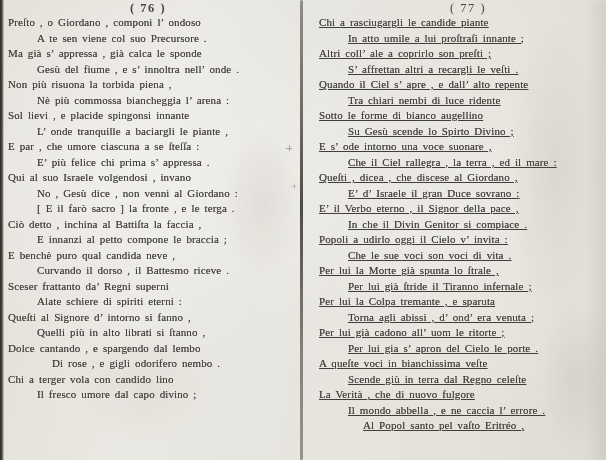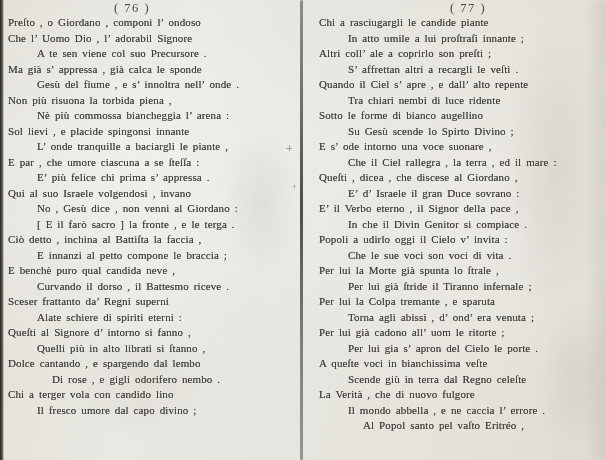--- a/index.html
+++ b/index.html
@@ -48,34 +48,34 @@
   .page-left  { left: 0;     width: 300px; }
   .page-right { left: 303px; width: 303px; }
   .page-number {
     position: absolute;
     top: 1px;
     font-size: 12.5px;
     letter-spacing: 1.5px;
     color: #4a4843;
     white-space: nowrap;
   }
-  .page-left  .page-number { left: 114px; }
+  .page-left  .page-number { left: 130px; font-weight: bold; }
   .page-right .page-number { left: 147px; }
   .poem {
     position: absolute;
     top: 15px;
     font-size: 11px;
     line-height: 15.5px;
     letter-spacing: 0.12px;
     word-spacing: 2px;
     white-space: nowrap;
     text-shadow: 0 0 0.45px rgba(58,56,52,0.65);
   }
   .page-left  .poem { left: 8px;  }
-  .page-right .poem { left: 16px; }
+  .page-right .poem { left: 16px; text-decoration: underline; }
   .line.ind0 { padding-left: 0; }
   .line.ind1 { padding-left: 29px; }
   .line.ind2 { padding-left: 44px; }
   
   .stain {
     position: absolute;
     border-radius: 50%;
     pointer-events: none;
   }
   .stain-1 { left: 222px; top: 128px; width: 78px; height: 150px;
@@ -107,21 +107,20 @@
 </head>
 <body>
 
 <div class="scan">
   <div class="edge-left"></div>
 
   <div class="page page-left">
     <div class="page-number">( 76 )</div>
     <div class="poem">
         <div class="line ind0">Preſto , o Giordano , componi l’ ondoso</div>
-        <div class="line ind0">Che l’ Uomo Dio , l’ adorabil Signore</div>
         <div class="line ind1">A te sen viene col suo Precursore .</div>
         <div class="line ind0">Ma già s’ appressa , già calca le sponde</div>
         <div class="line ind1">Gesù del fiume , e s’ innoltra nell’ onde .</div>
         <div class="line ind0">Non più risuona la torbida piena ,</div>
         <div class="line ind1">Nè più commossa biancheggia l’ arena :</div>
         <div class="line ind0">Sol lievi , e placide spingonsi innante</div>
         <div class="line ind1">L’ onde tranquille a baciargli le piante ,</div>
         <div class="line ind0">E par , che umore ciascuna a se ſteſſa :</div>
         <div class="line ind1">E’ più felice chi prima s’ appressa .</div>
         <div class="line ind0">Qui al suo Israele volgendosi , invano</div>

